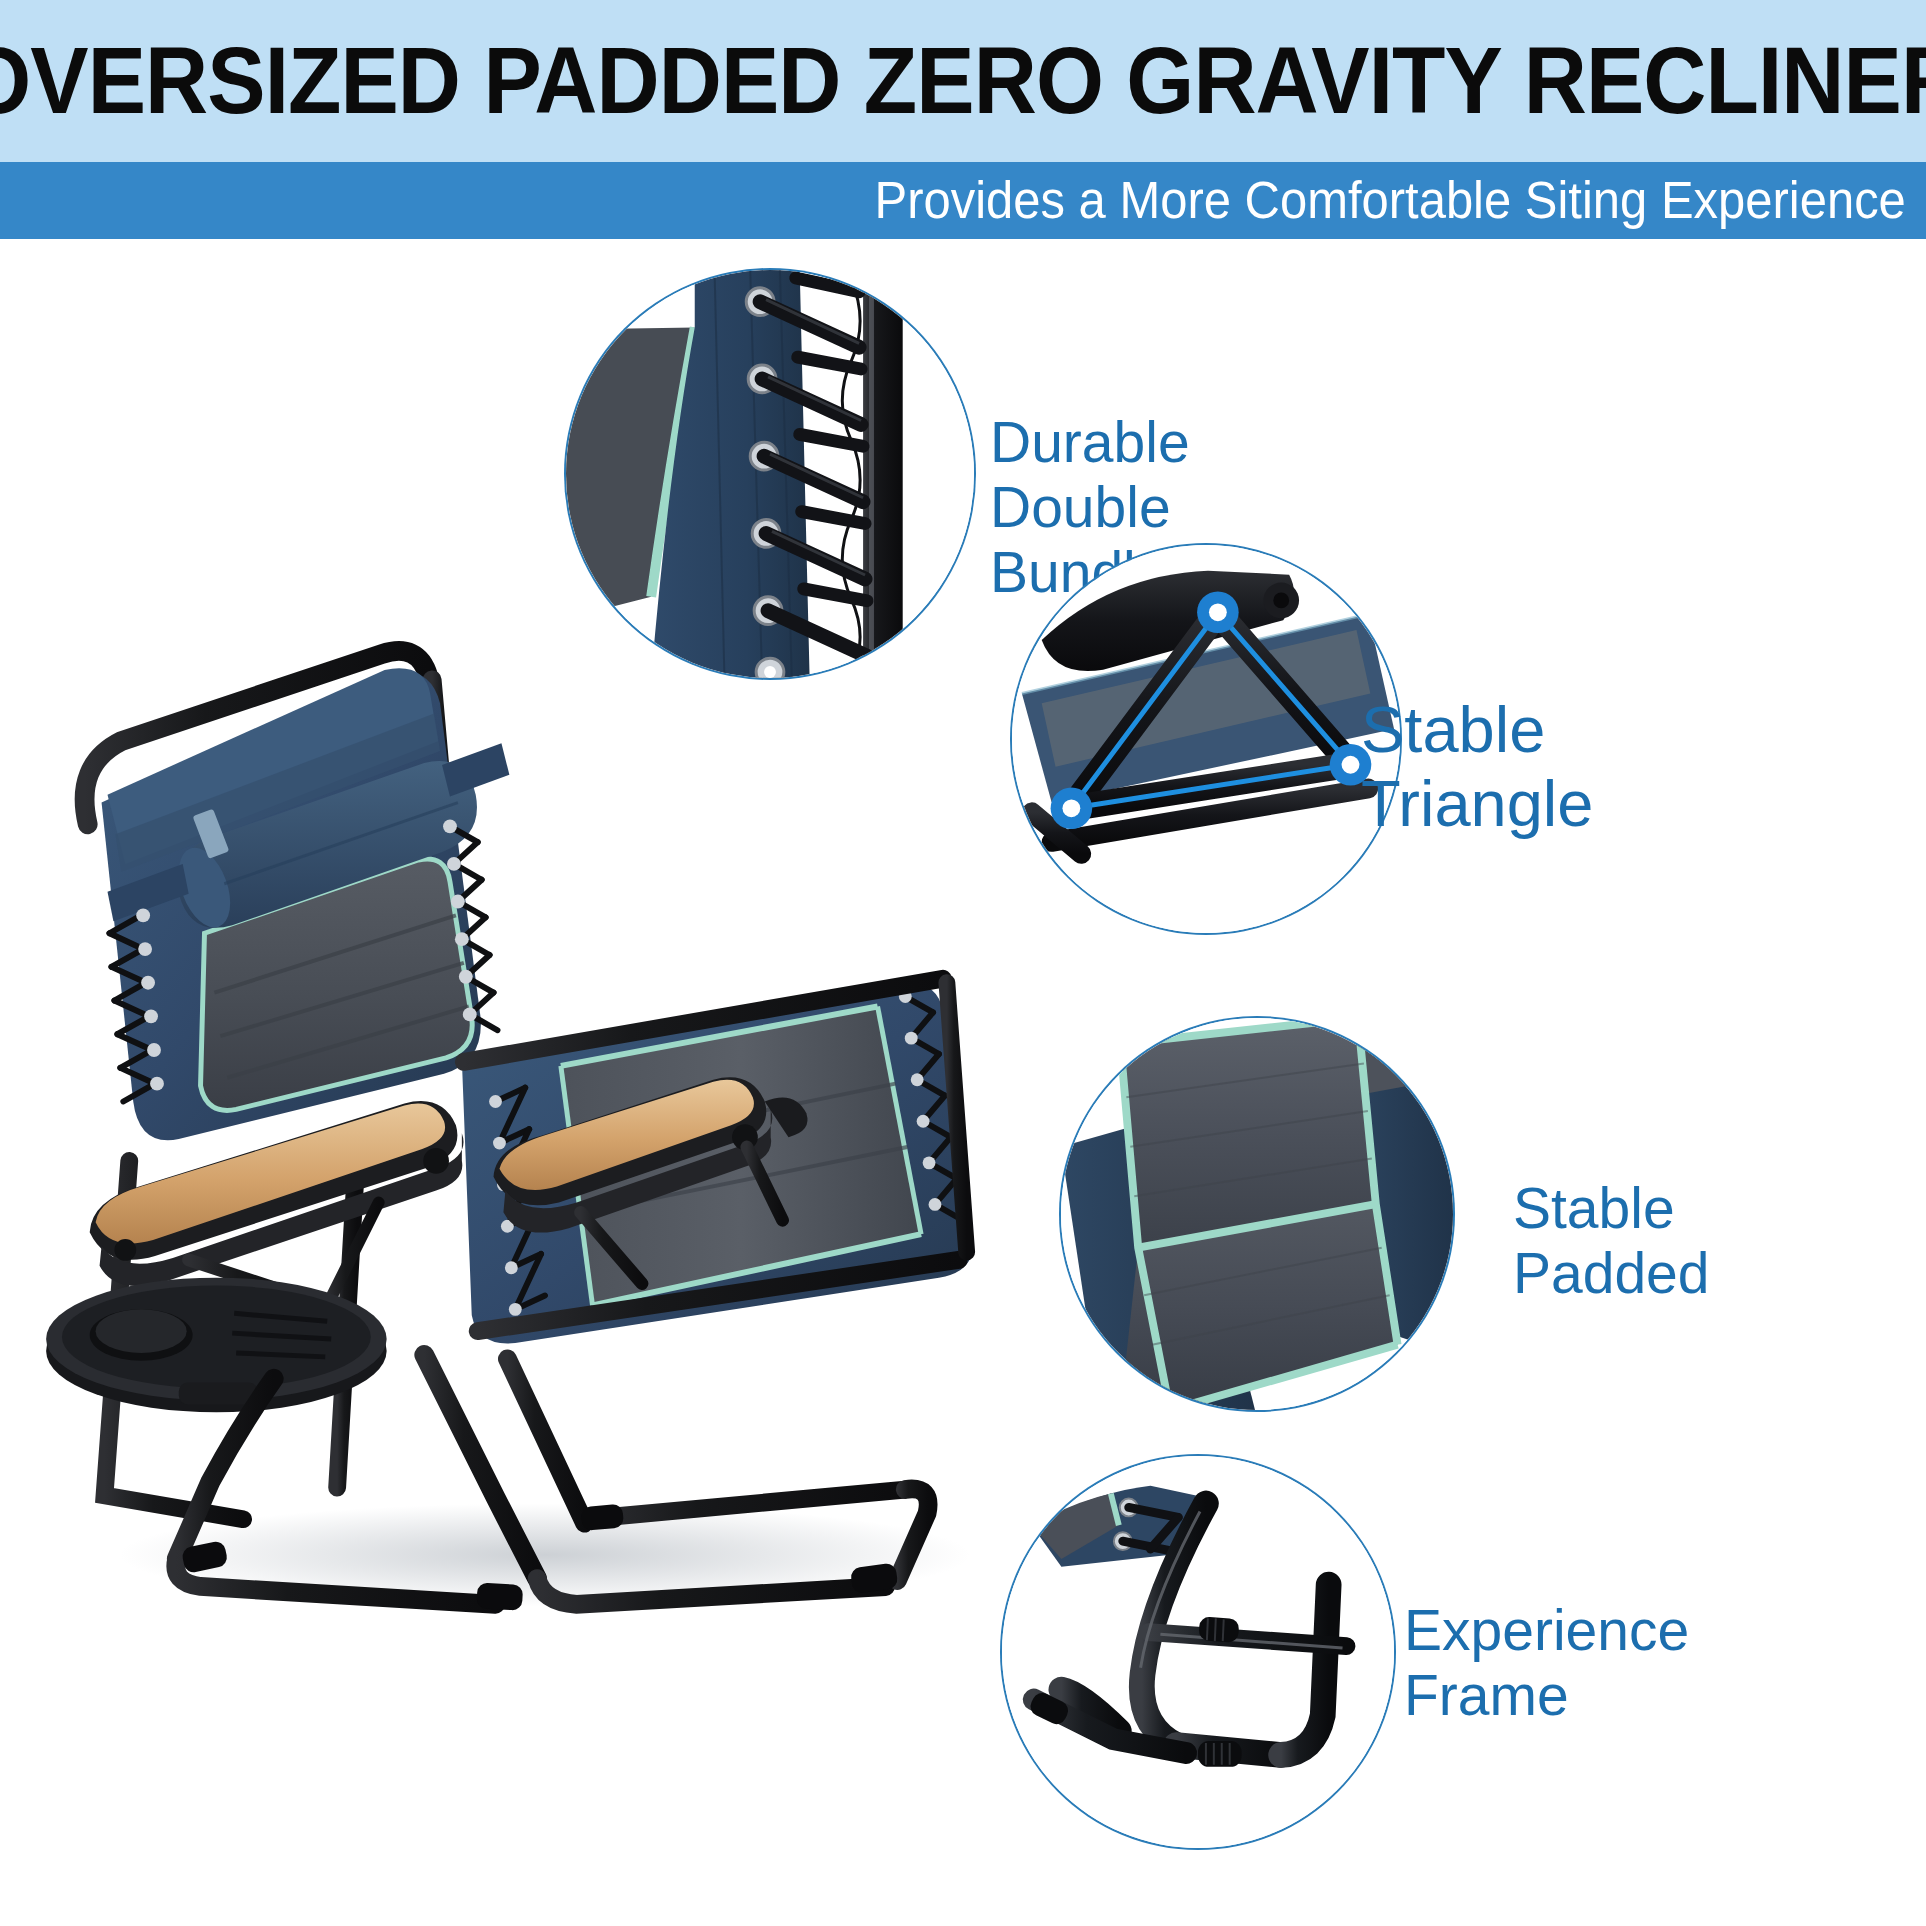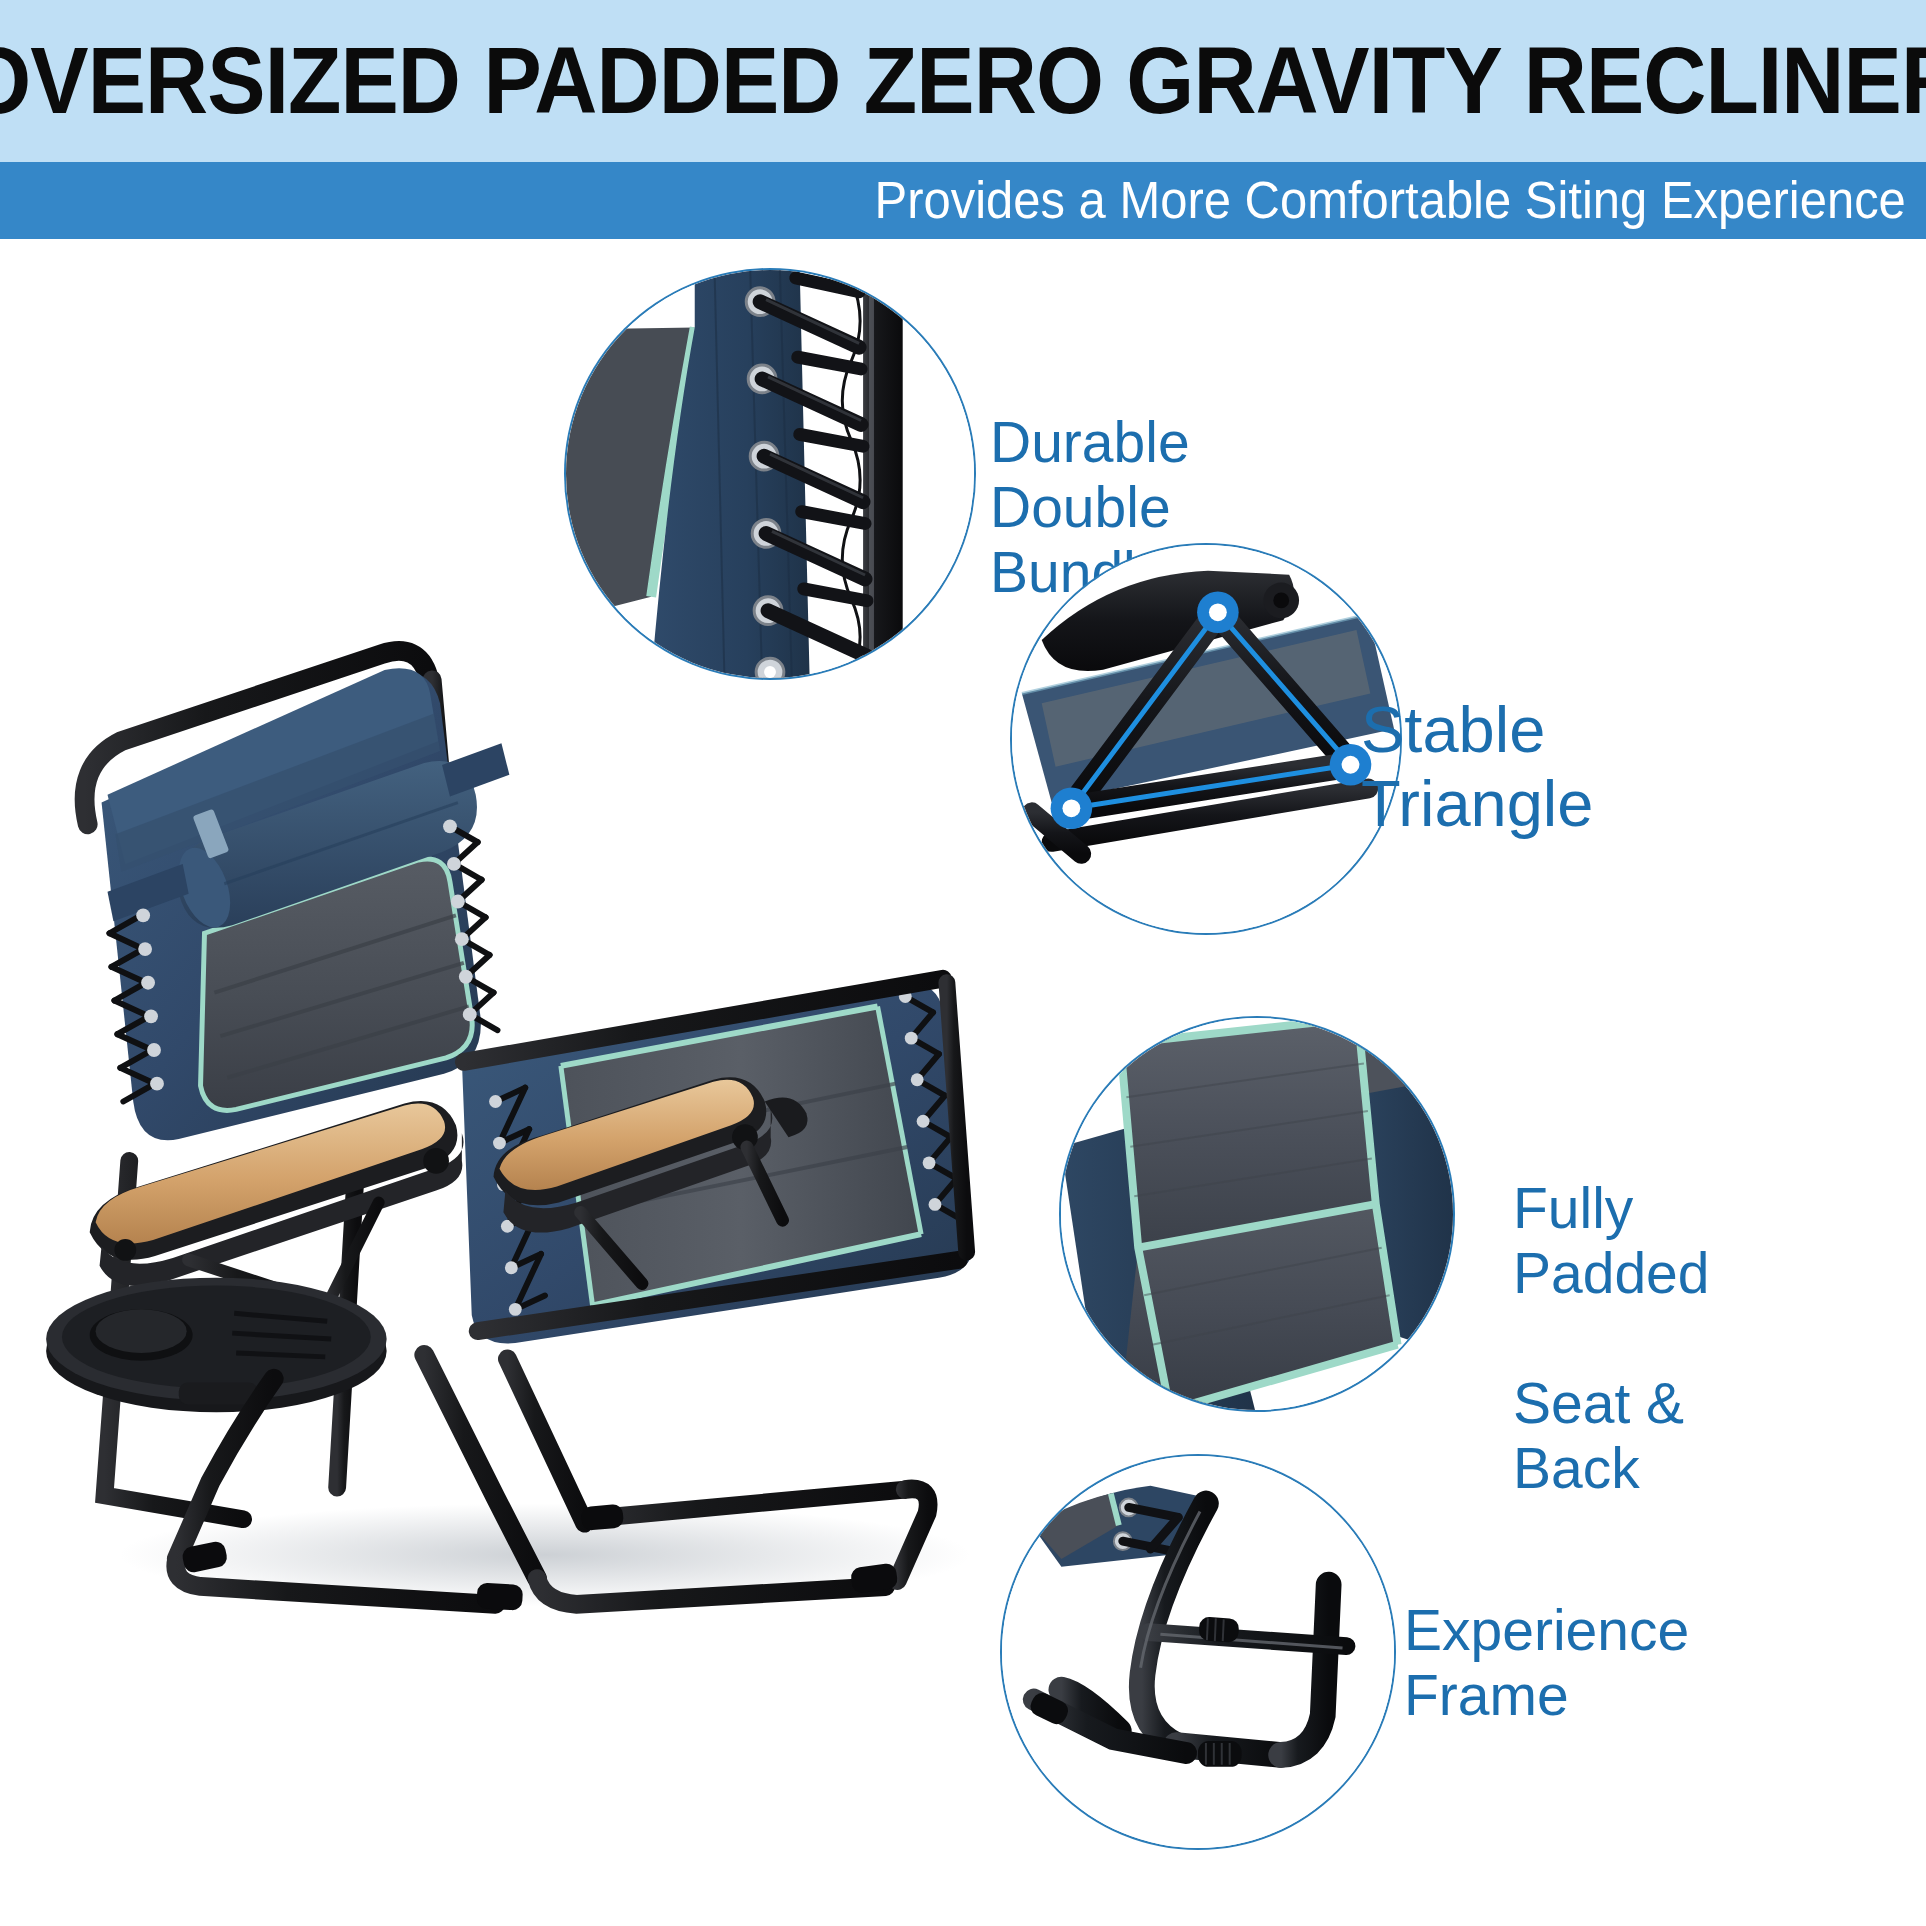--- a/index.html
+++ b/index.html
@@ -424,22 +424,21 @@
         <g stroke="#3e434b" stroke-width="2" opacity=".45">
           <path d="M66 80 L306 46"></path>
             <path d="M70 130 L310 94"></path>
             <path d="M74 180 L314 142"></path>
           <path d="M84 280 L324 232"></path>
             <path d="M92 330 L332 280"></path>
         </g>
       </svg>
     </div>
     <div class="callout-label" style="left:1513px;top:871px;font-size:57px;">
-      <span>Fully Padded</span><br>
-      <span>Seat &amp; Back</span>
+      <span>Stable Padded</span><br>
     </div>
   </div>
 
   <div class="callout">
     <div class="callout-circle" style="left:1002px;top:1216px;width:392px;height:392px;">
       <svg viewBox="0 0 396 396" width="392" height="392">
         <defs>
           <linearGradient id="tb4" x1="0" y1="0" x2="1" y2="0">
             <stop offset="0" stop-color="#3a3d43"></stop>
               <stop offset=".35" stop-color="#171a1e"></stop>

